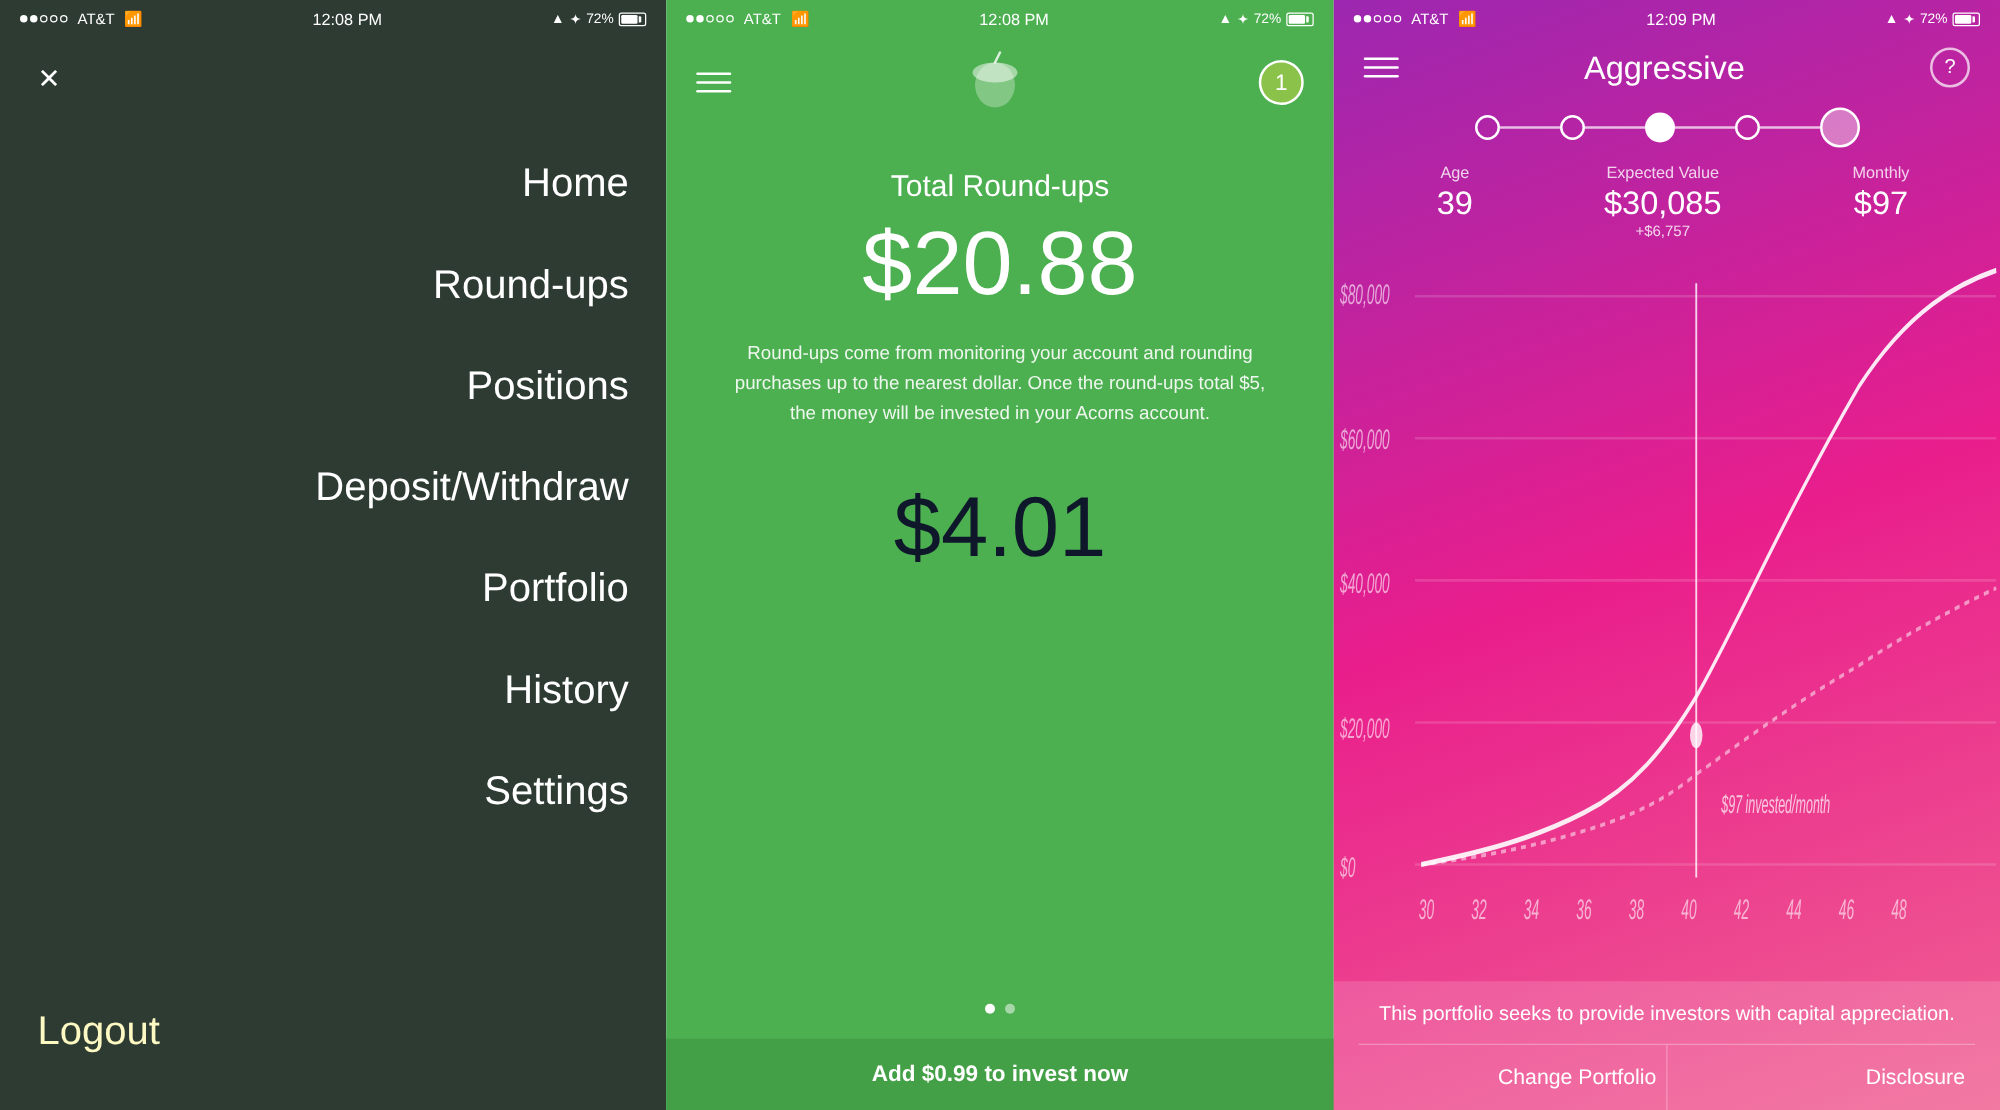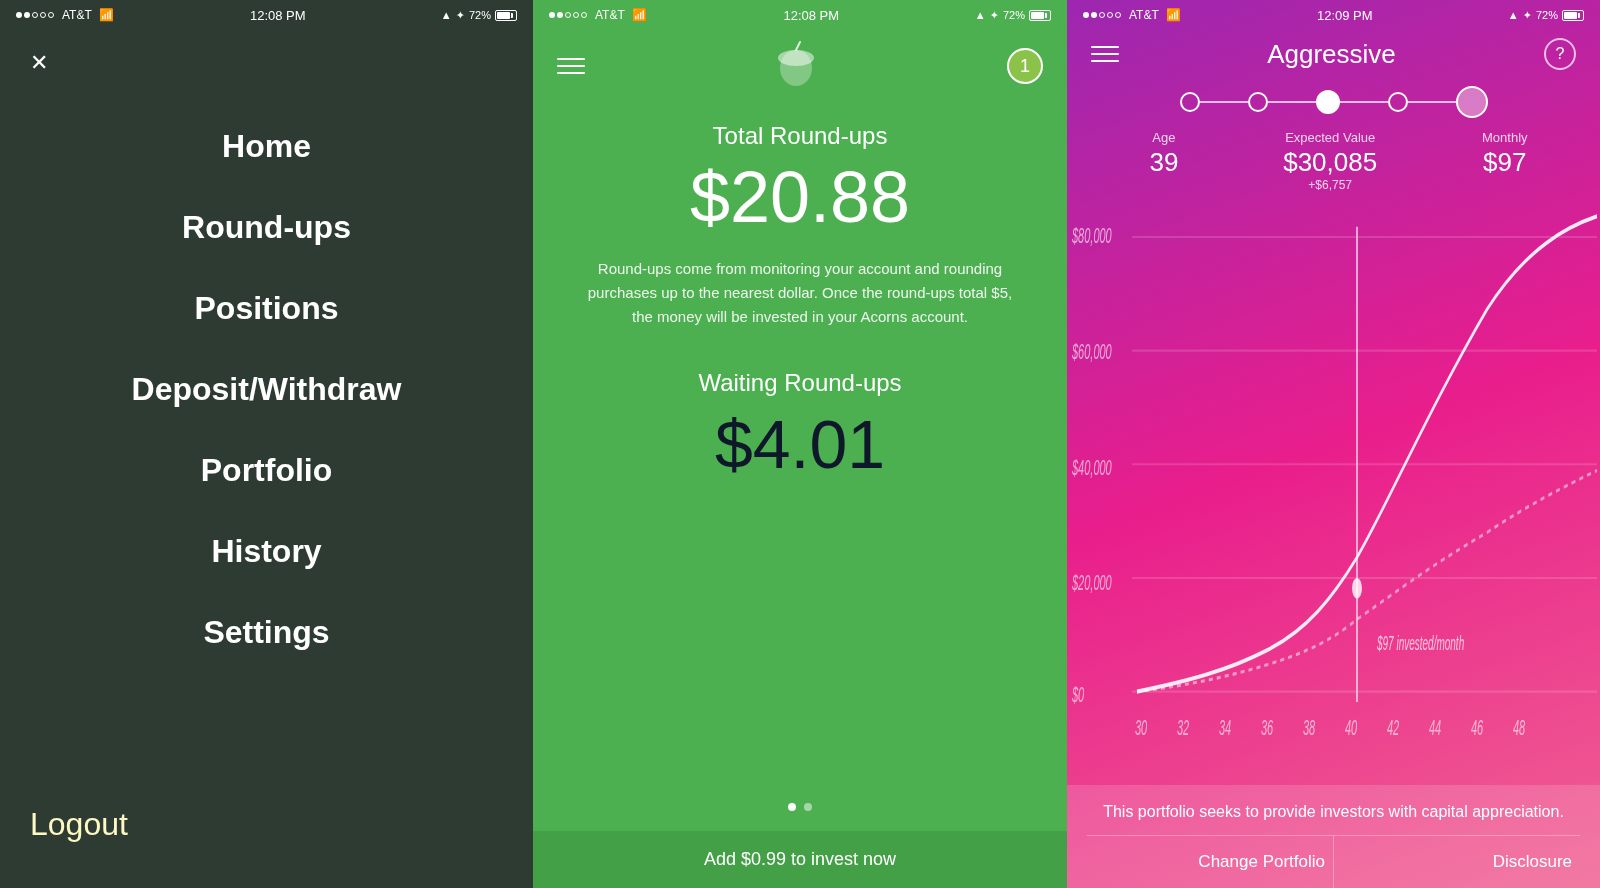--- a/index.html
+++ b/index.html
@@ -44,26 +44,26 @@
     .menu-items {
       display: flex;
       flex-direction: column;
       padding: 20px 30px;
       gap: 0;
       flex: 1;
     }
     .menu-item {
       color: white;
       font-size: 32px;
-      font-weight: 700;
+      font-weight: 400;
       padding: 22px 0;
       cursor: pointer;
       border: none;
       background: none;
-      text-align: center;
+      text-align: right;
     }
     .menu-logout {
       color: #fef9c3;
       font-size: 32px;
       font-weight: 300;
       padding: 22px 30px 45px;
       cursor: pointer;
       background: none;
       border: none;
       text-align: left;
@@ -126,20 +126,21 @@
       align-items: center;
       padding: 20px 40px;
       width: 100%;
     }
     .section-title {
       color: white;
       font-size: 24px;
       font-weight: 300;
       text-align: center;
       margin-bottom: 8px;
+      margin-top: 14px;
     }
     .amount-large {
       color: white;
       font-size: 72px;
       font-weight: 100;
       text-align: center;
       line-height: 1.1;
       margin-bottom: 20px;
     }
     .description-text {
@@ -176,21 +177,21 @@
     }
     .page-dot.active { background: white; }
 
     .roundups-footer {
       width: 100%;
       background: #43a047;
       padding: 18px;
       text-align: center;
       color: white;
       font-size: 18px;
-      font-weight: 400;
+      font-weight: 700;
     }
 
     
     .panel-portfolio {
       width: 533px;
       height: 888px;
       background: linear-gradient(160deg, #9c27b0 0%, #e91e8c 50%, #f06292 100%);
       display: flex;
       flex-direction: column;
       position: relative;
@@ -436,21 +437,20 @@
 
     <div class="notification-badge">1</div>
   </div>
 
   <div class="roundups-content">
     <div class="section-title">Total Round-ups</div>
     <div class="amount-large">$20.88</div>
     <div class="description-text">Round-ups come from monitoring your account and rounding purchases up to the nearest dollar.  Once the round-ups total $5, the money will be invested in your Acorns account.</div>
 
     <div class="waiting-section">
-      <div class="section-title">Waiting Round-ups</div>
       <div class="amount-medium">$4.01</div>
     </div>
   </div>
 
   <div class="page-dots">
     <div class="page-dot active"></div>
     <div class="page-dot"></div>
   </div>
 
   <div class="roundups-footer">Add $0.99 to invest now</div>

